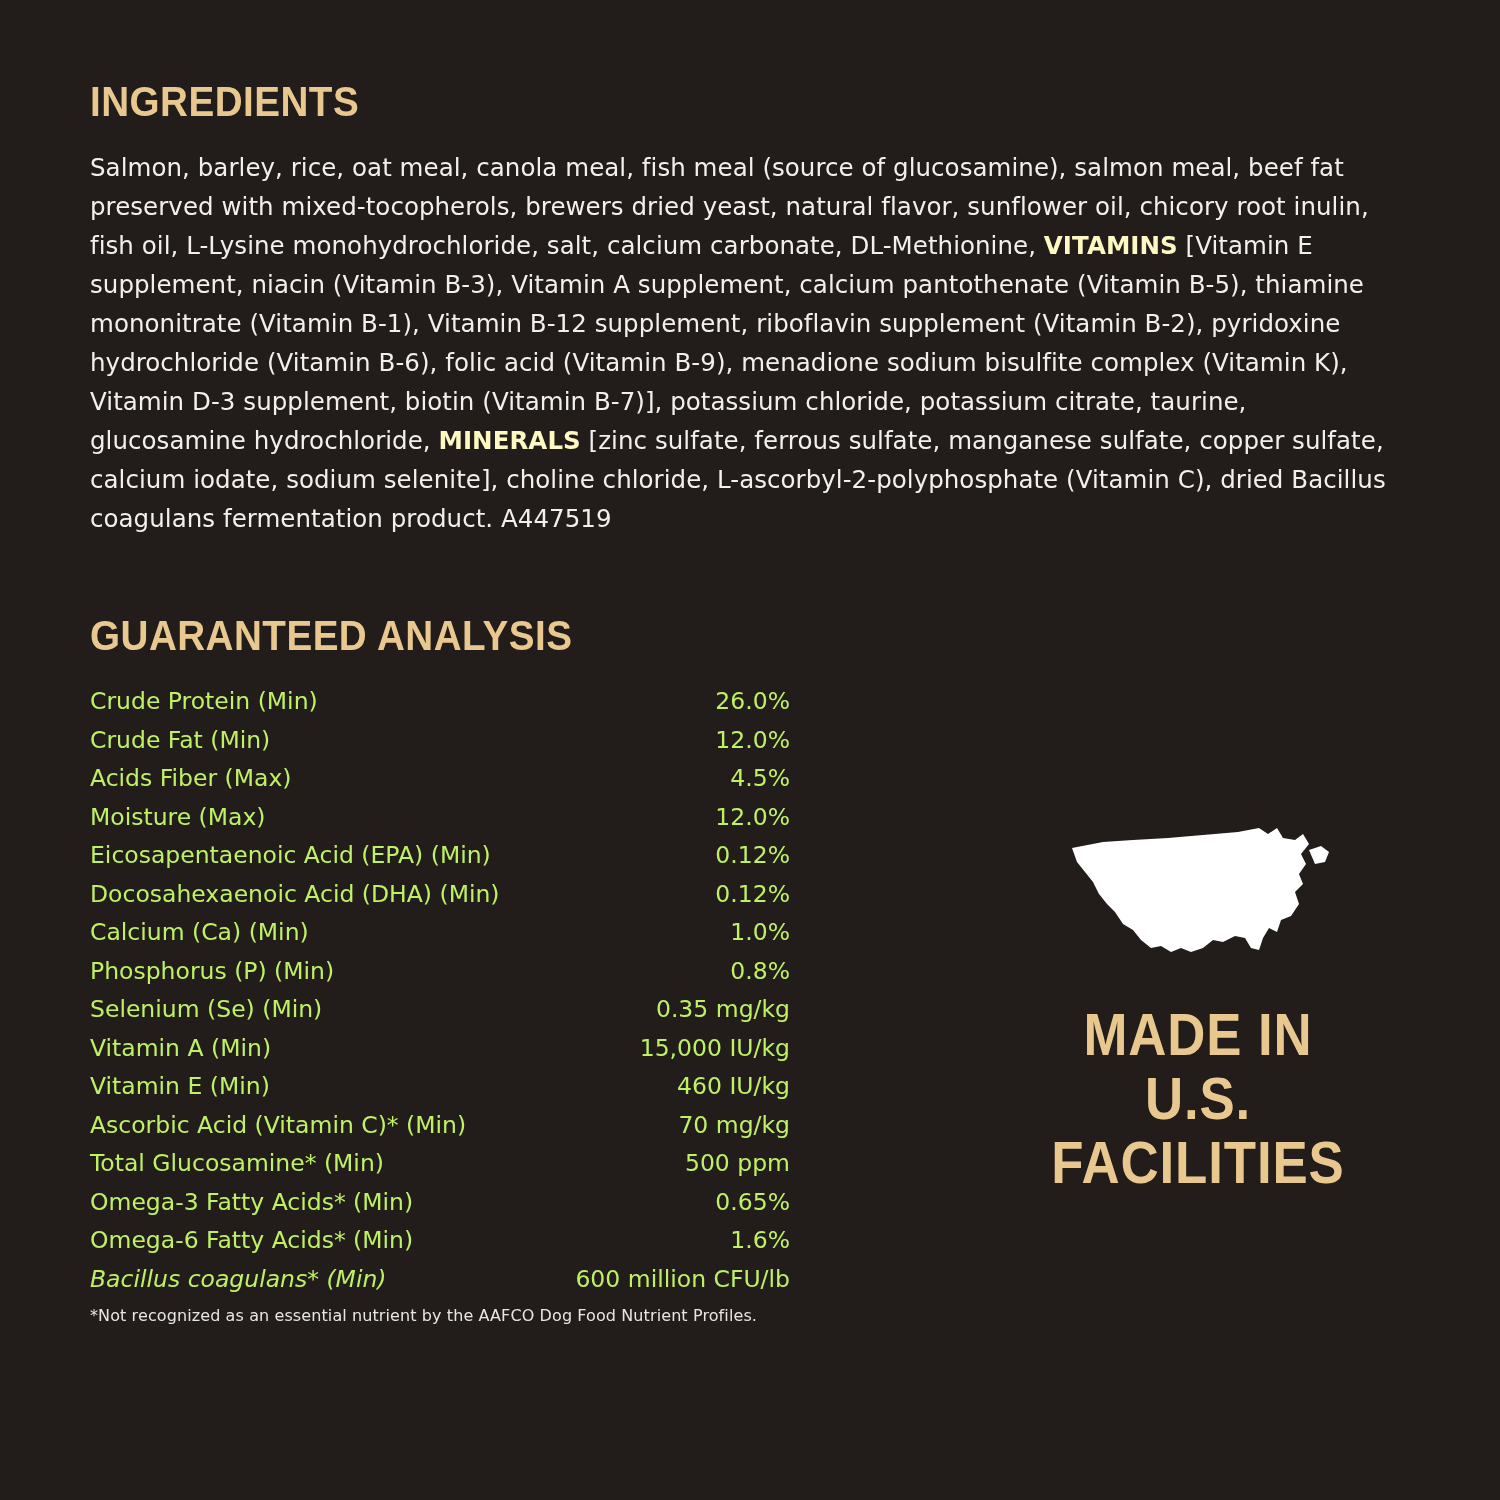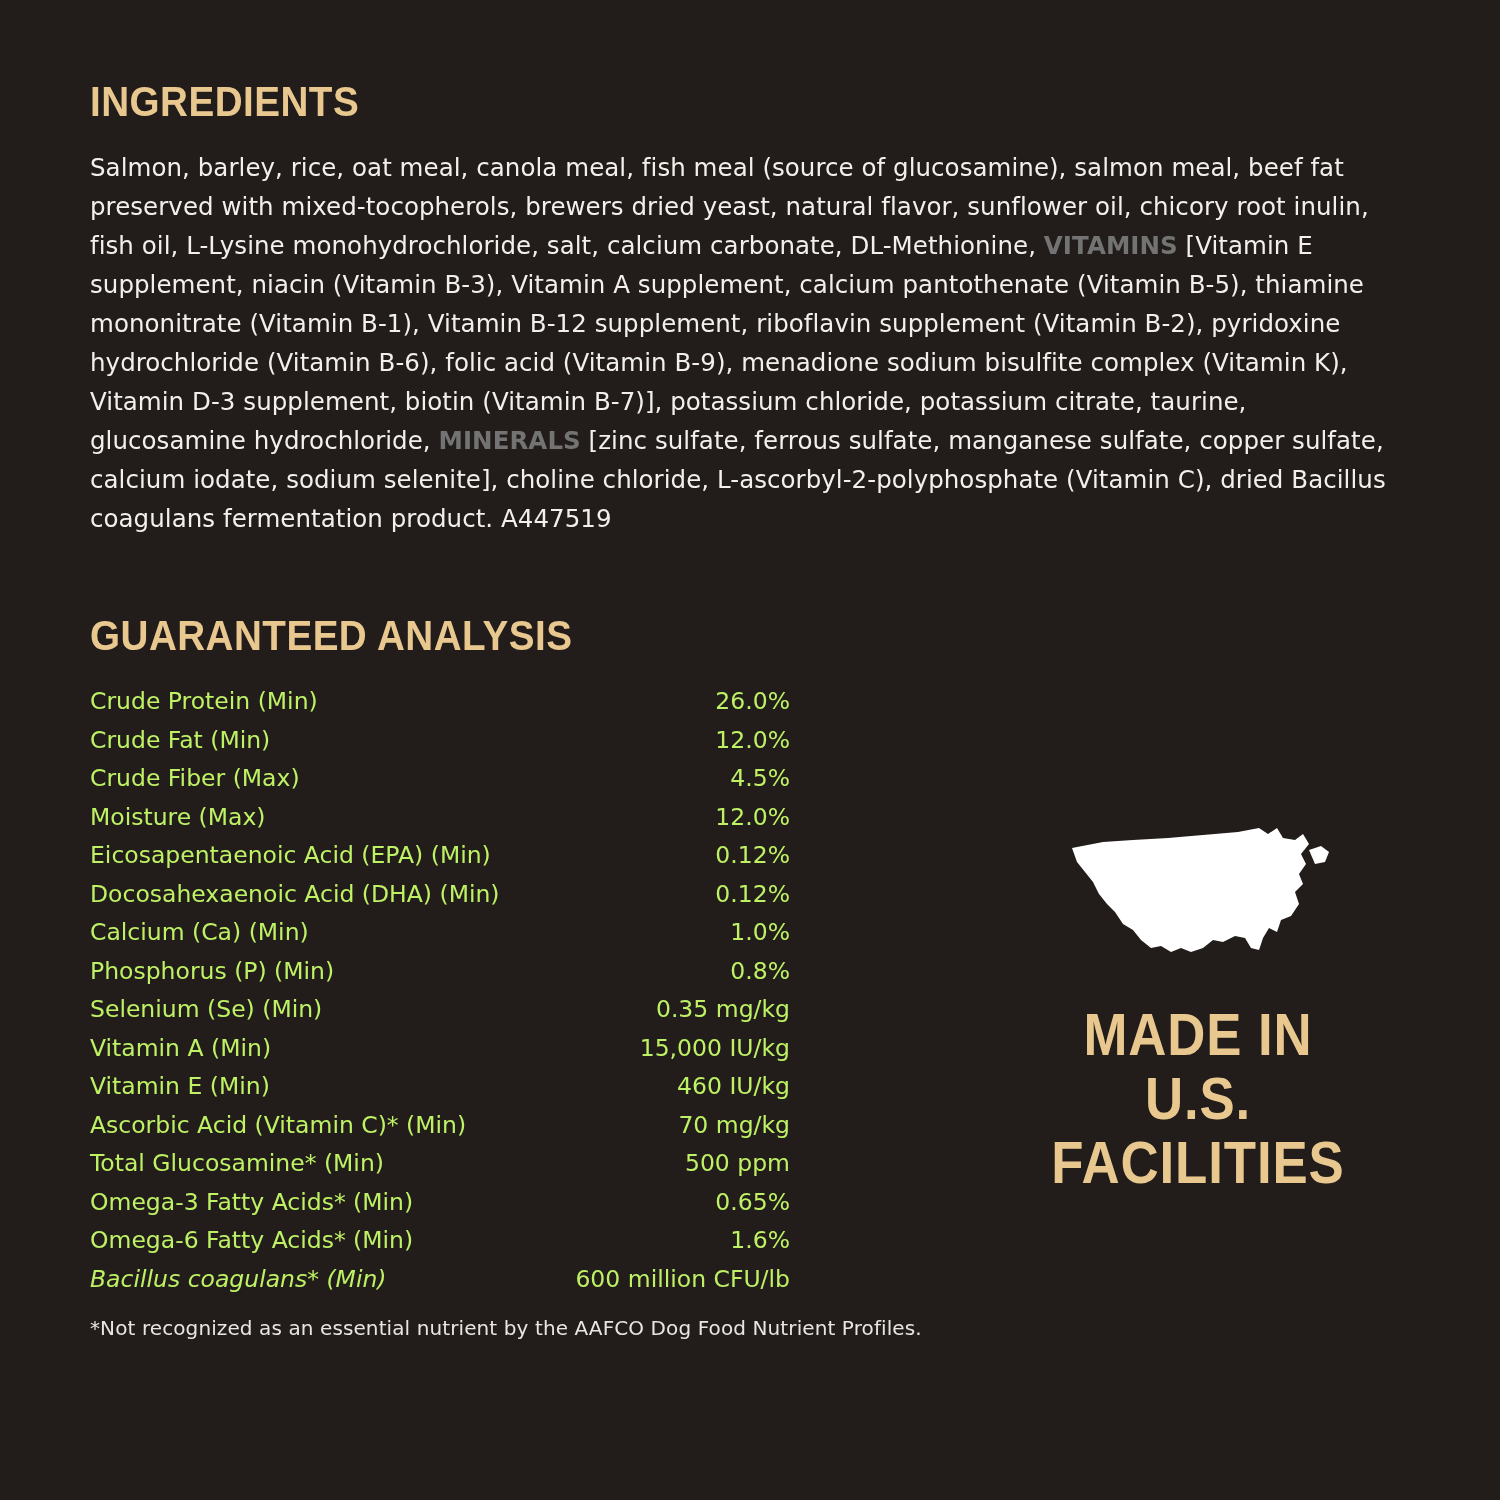--- a/index.html
+++ b/index.html
@@ -34,21 +34,21 @@
   }
   .ingredients-body {
     font-size: 24.5px;
     line-height: 39px;
     color: #f2f0ee;
     max-width: 1315px;
     letter-spacing: 0.05px;
   }
   .ingredients-body b {
     font-weight: bold;
-    color: #737373;
+    color: #fef9c3;
   }
   .ga-block {
     margin-top: 74px;
   }
   .ga-table {
     width: 700px;
     border-collapse: collapse;
   }
   .ga-table td {
     font-size: 23.5px;
@@ -63,22 +63,22 @@
   }
   .ga-table td.value {
     text-align: right;
     white-space: nowrap;
     padding-left: 20px;
   }
   .ga-table tr.italic td.name {
     font-style: italic;
   }
   .footnote {
-    margin-top: 18px;
-    font-size: 20px;
+    margin-top: 8px;
+    font-size: 16px;
     color: #e8e6e3;
     letter-spacing: 0.1px;
   }
   .usa-badge {
     position: absolute;
     right: 132px;
     top: 820px;
     width: 340px;
     text-align: center;
   }
@@ -113,21 +113,21 @@
       <tbody>
           <tr>
             <td class="name">Crude Protein (Min)</td>
             <td class="value">26.0%</td>
           </tr>
           <tr>
             <td class="name">Crude Fat (Min)</td>
             <td class="value">12.0%</td>
           </tr>
           <tr>
-            <td class="name">Crude Fiber (Max)</td>
+            <td class="name">Acids Fiber (Max)</td>
             <td class="value">4.5%</td>
           </tr>
           <tr>
             <td class="name">Moisture (Max)</td>
             <td class="value">12.0%</td>
           </tr>
           <tr>
             <td class="name">Eicosapentaenoic Acid (EPA) (Min)</td>
             <td class="value">0.12%</td>
           </tr>

